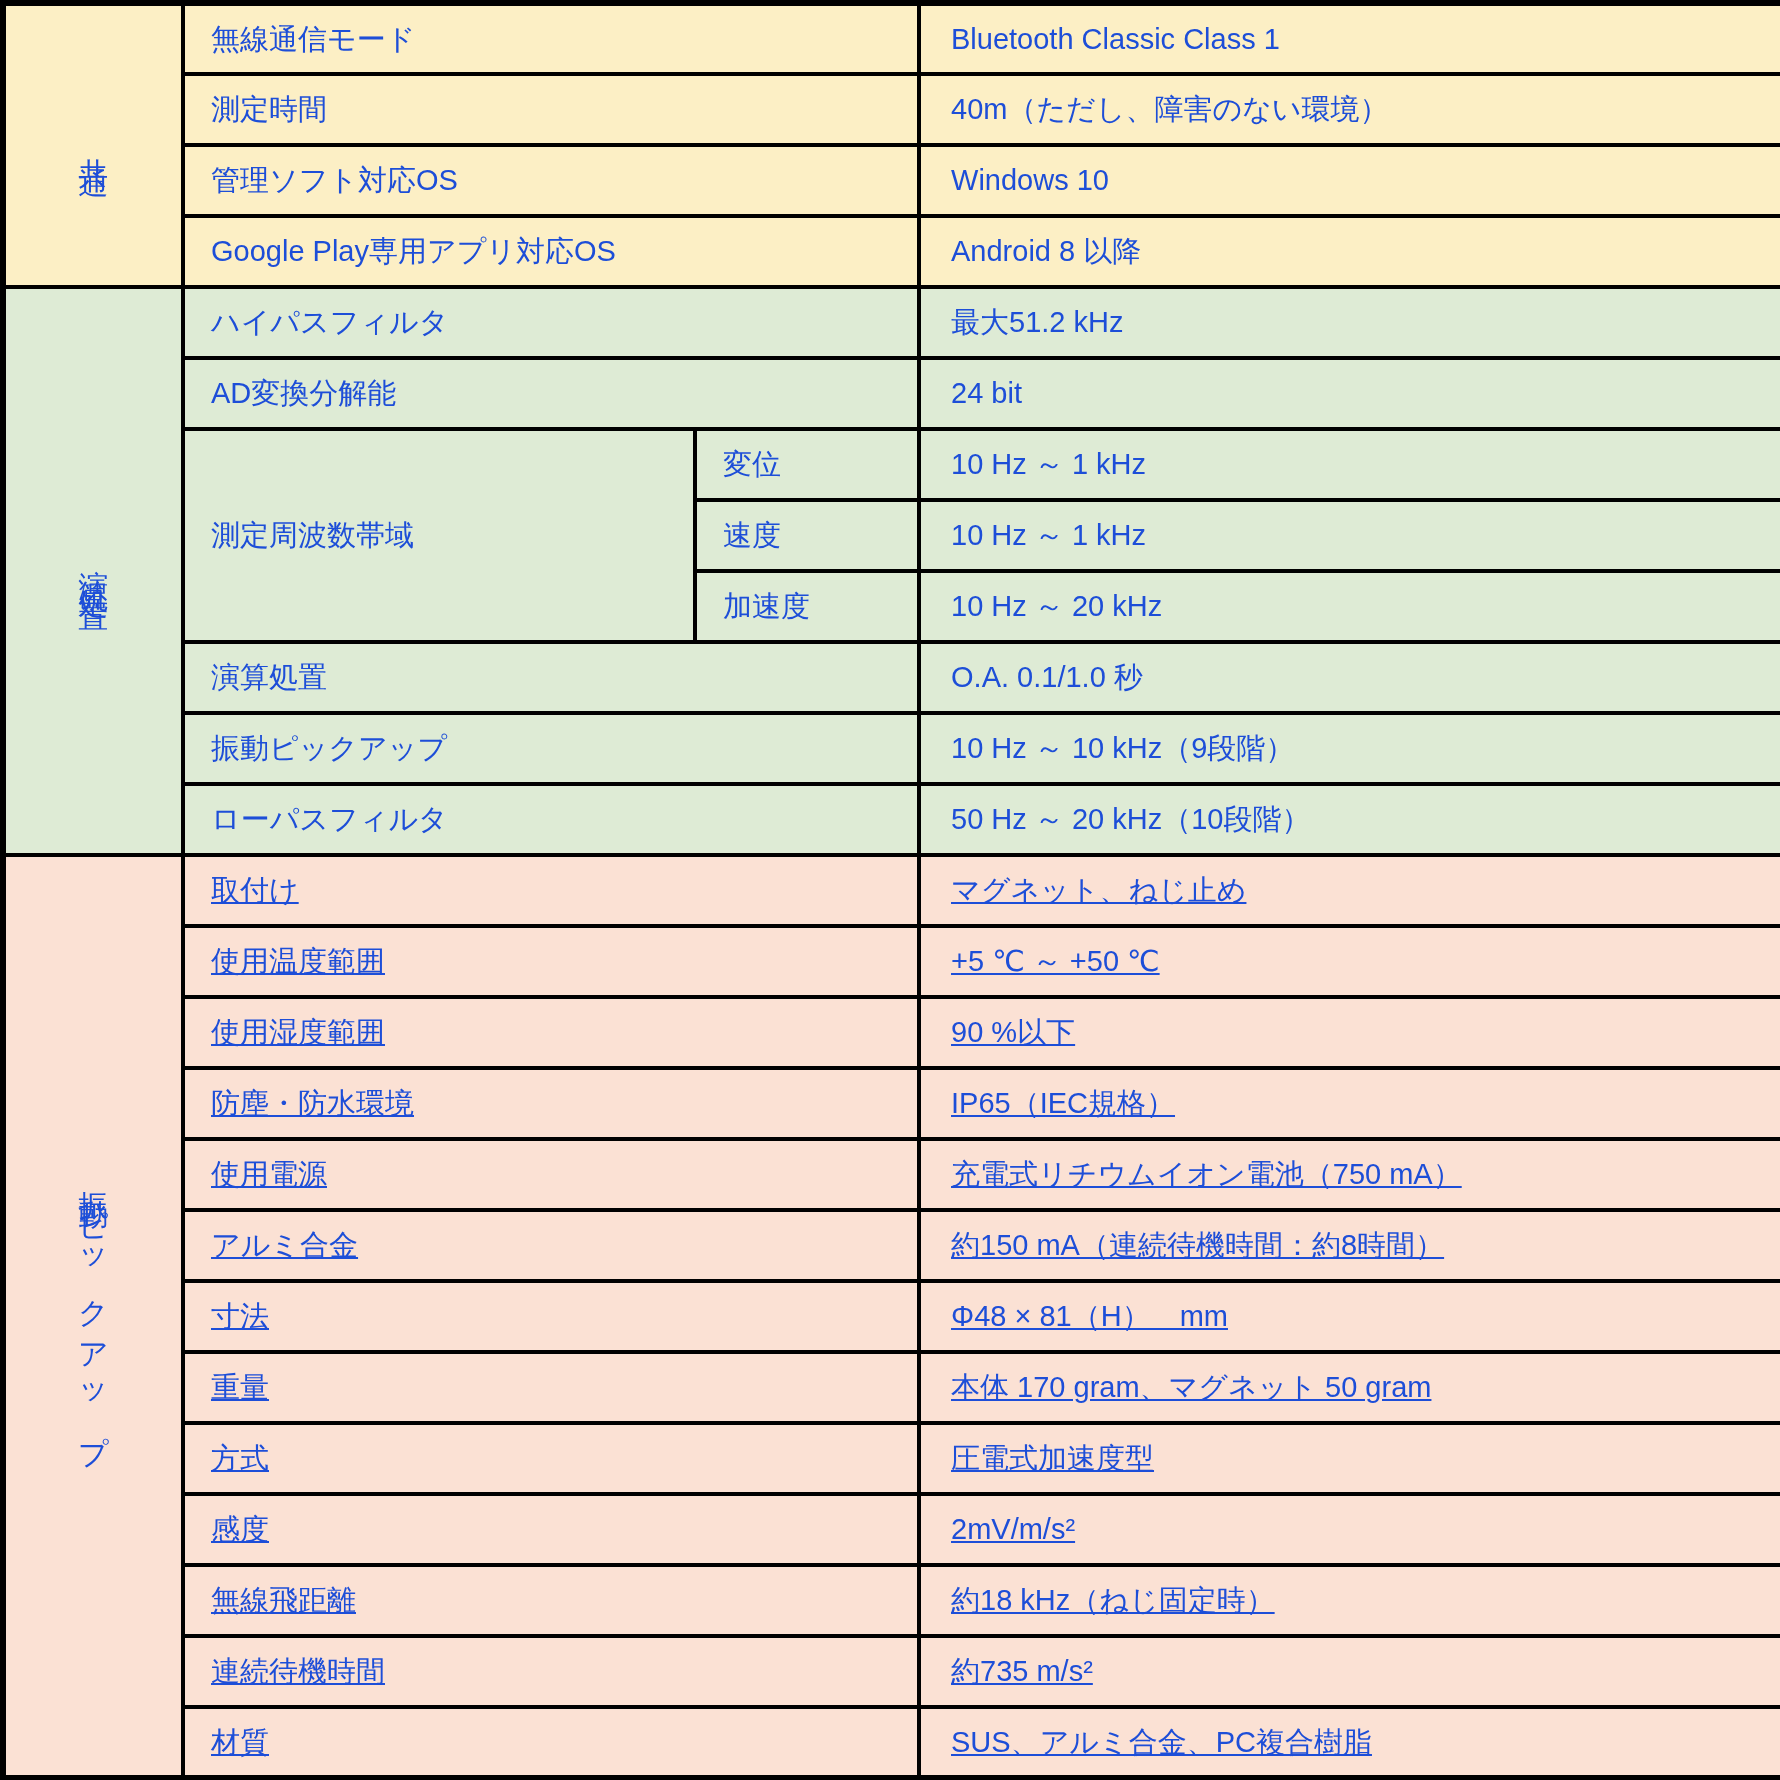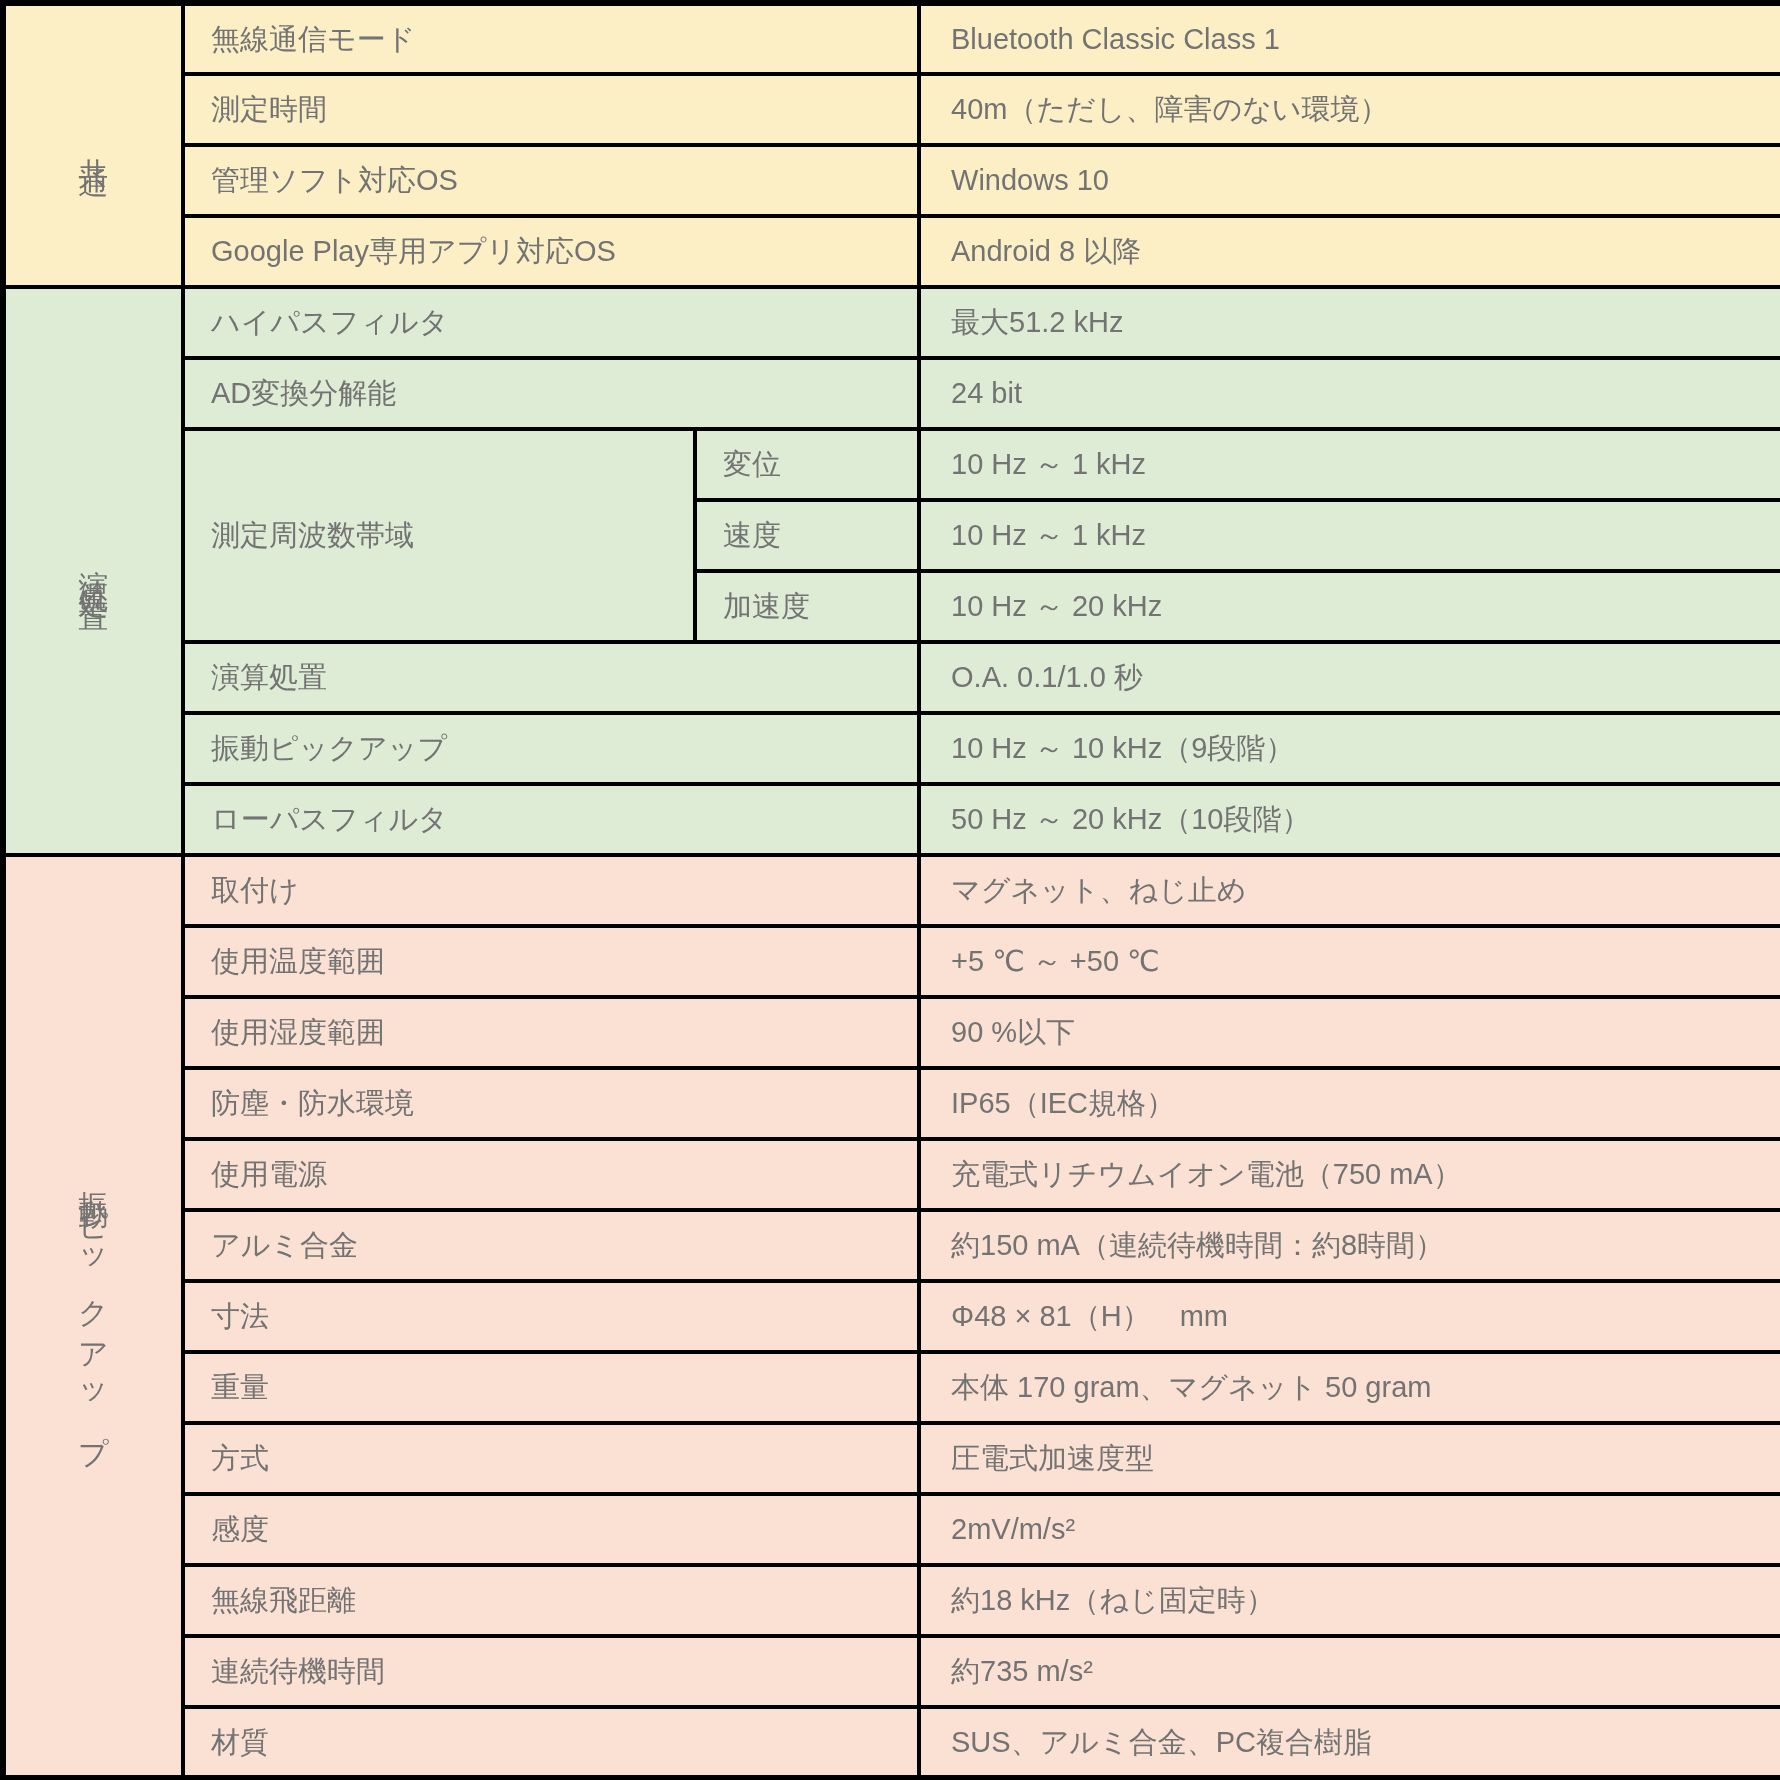--- a/index.html
+++ b/index.html
@@ -16,21 +16,21 @@
   table.spec {
     width: 1780px;
     height: 1780px;
     border-collapse: collapse;
     table-layout: fixed;
     border: 6px solid #000000;
   }
   table.spec td {
     border: 4px solid #000000;
     box-sizing: border-box;
-    color: #737373;
+    color: #1d4ed8;
     font-size: 29px;
     line-height: 1.25;
     vertical-align: middle;
     overflow: hidden;
   }
   td.item-cell, td.sub-cell {
     padding-left: 26px;
     padding-right: 8px;
     text-align: left;
   }
@@ -46,21 +46,21 @@
   .vtext {
     writing-mode: vertical-rl;
     text-orientation: upright;
     letter-spacing: 0.35em;
     font-size: 30px;
     display: inline-block;
   }
   
   tr.sec-common td    { background: #FCEFC5; }
   tr.sec-processing td{ background: #DEEBD5; }
-  tr.sec-pickup td    { background: #FBE1D4; }
+  tr.sec-pickup td    { background: #FBE1D4; text-decoration: underline; }
   tr.spec-row { height: 71px; }
 </style>
 </head>
 <body>
 
 <div class="spec-wrap">
 <table class="spec">
   <colgroup>
     <col style="width:180px">
     <col style="width:512px">

